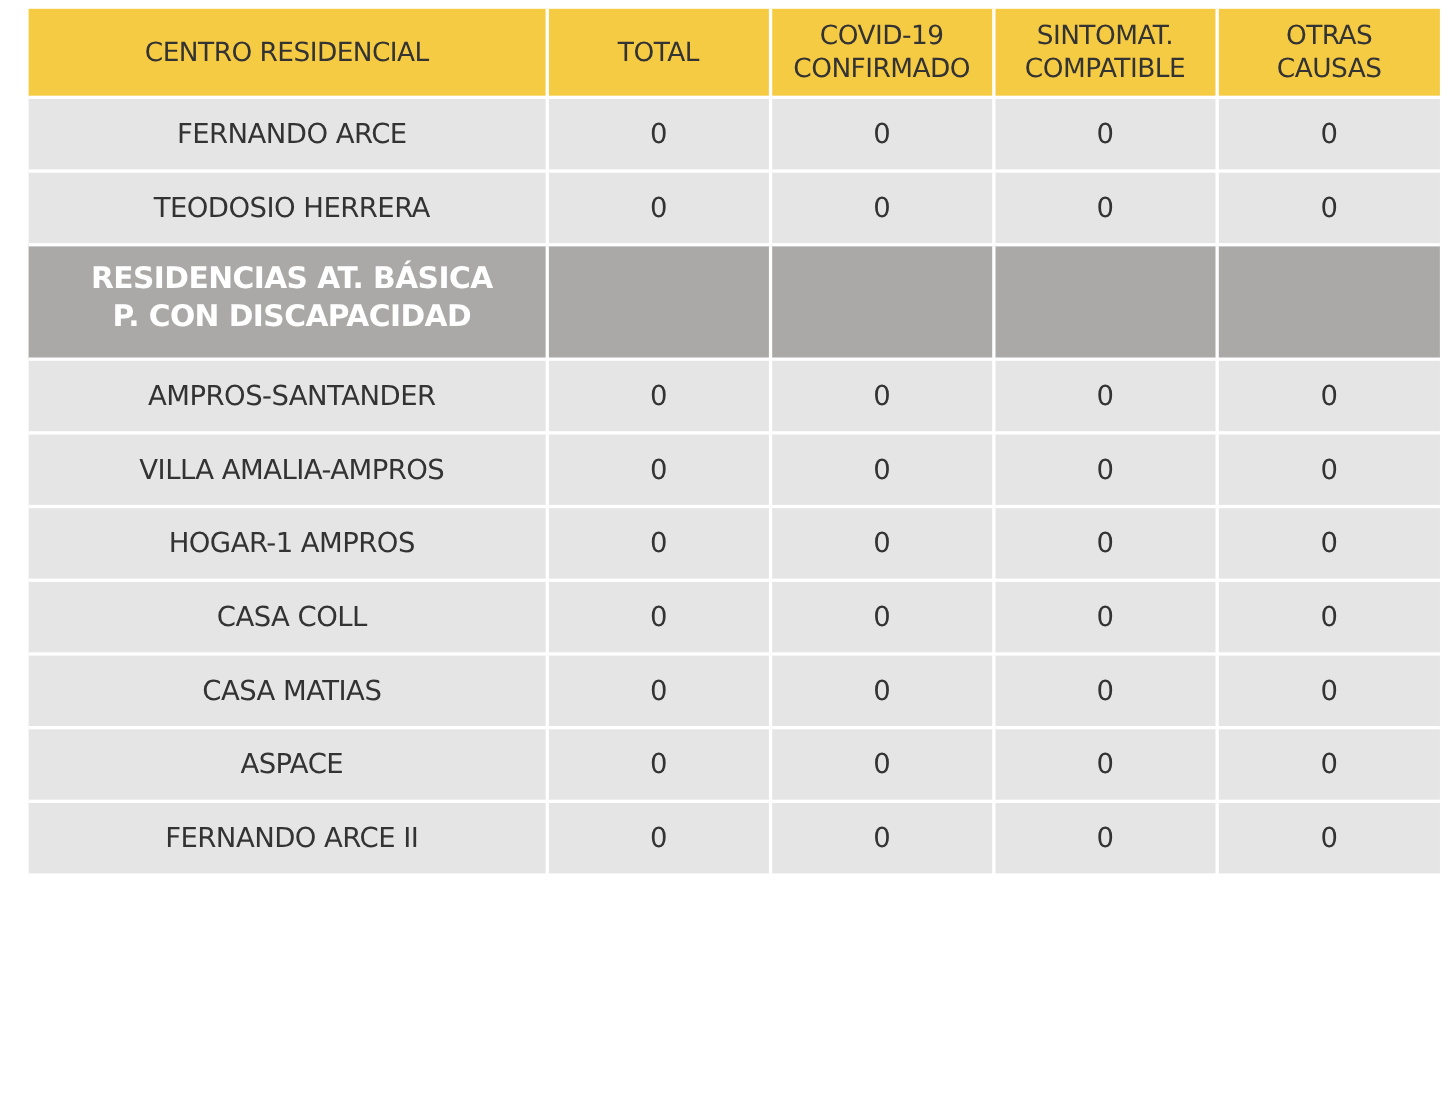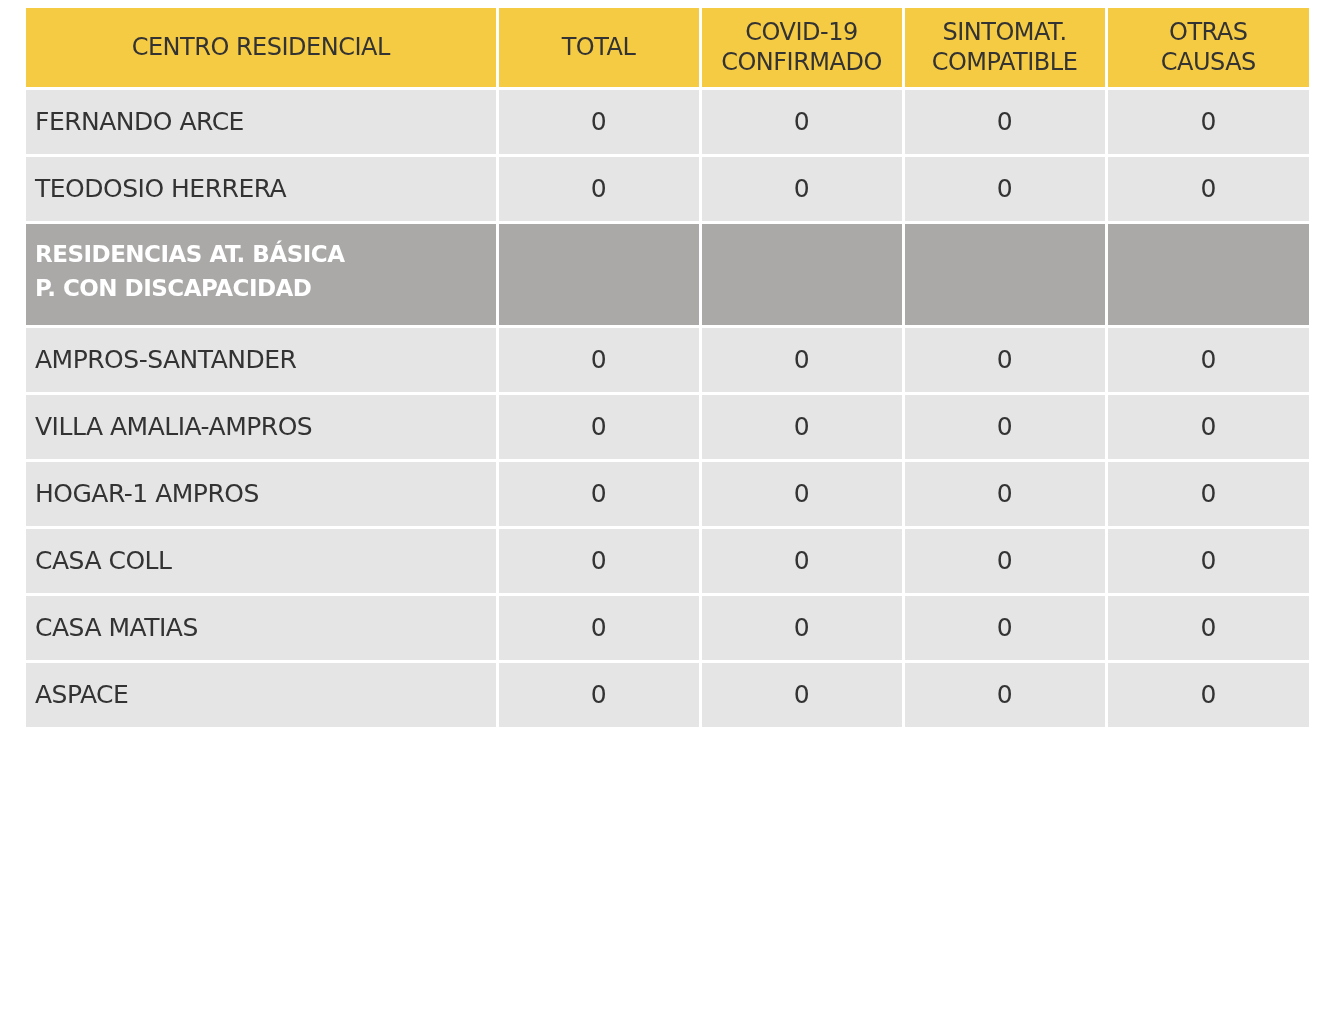--- a/index.html
+++ b/index.html
@@ -19,25 +19,25 @@
   col.cn { width: 203px; }
   thead th {
     background: #f6cb44; color: #333333; font-weight: normal;
     font-size: 24px; line-height: 30px; height: 80px; text-align: center;
     letter-spacing: -0.5px;
   }
   tbody td {
     background: #e5e5e5; color: #333333; font-size: 25px; height: 67px;
     letter-spacing: -0.5px;
   }
-  tbody td.name { padding-left: 9px; text-align: left; }
+  tbody td.name { padding-left: 9px; text-align: center; }
   tbody td.num { text-align: center; }
   tr.section td { background: #aaa9a8; height: 104px; }
   tr.section td.name {
-    color: #ffffff; font-weight: bold; font-size: 23px; line-height: 34px;
+    color: #ffffff; font-weight: bold; font-size: 27px; line-height: 34px;
     padding-left: 9px; padding-bottom: 6px;
   }
   .line { display: block; }
 </style>
 </head>
 <body>
 
 <table class="data">
   <colgroup>
     <col class="c0">
@@ -128,14 +128,21 @@
         <td class="num">0</td>
         <td class="num">0</td>
       </tr>
       <tr>
         <td class="name">ASPACE</td>
         <td class="num">0</td>
         <td class="num">0</td>
         <td class="num">0</td>
         <td class="num">0</td>
       </tr>
+      <tr>
+        <td class="name">FERNANDO ARCE II</td>
+        <td class="num">0</td>
+        <td class="num">0</td>
+        <td class="num">0</td>
+        <td class="num">0</td>
+      </tr>
     </tbody>
 </table>
 
 </body></html>

